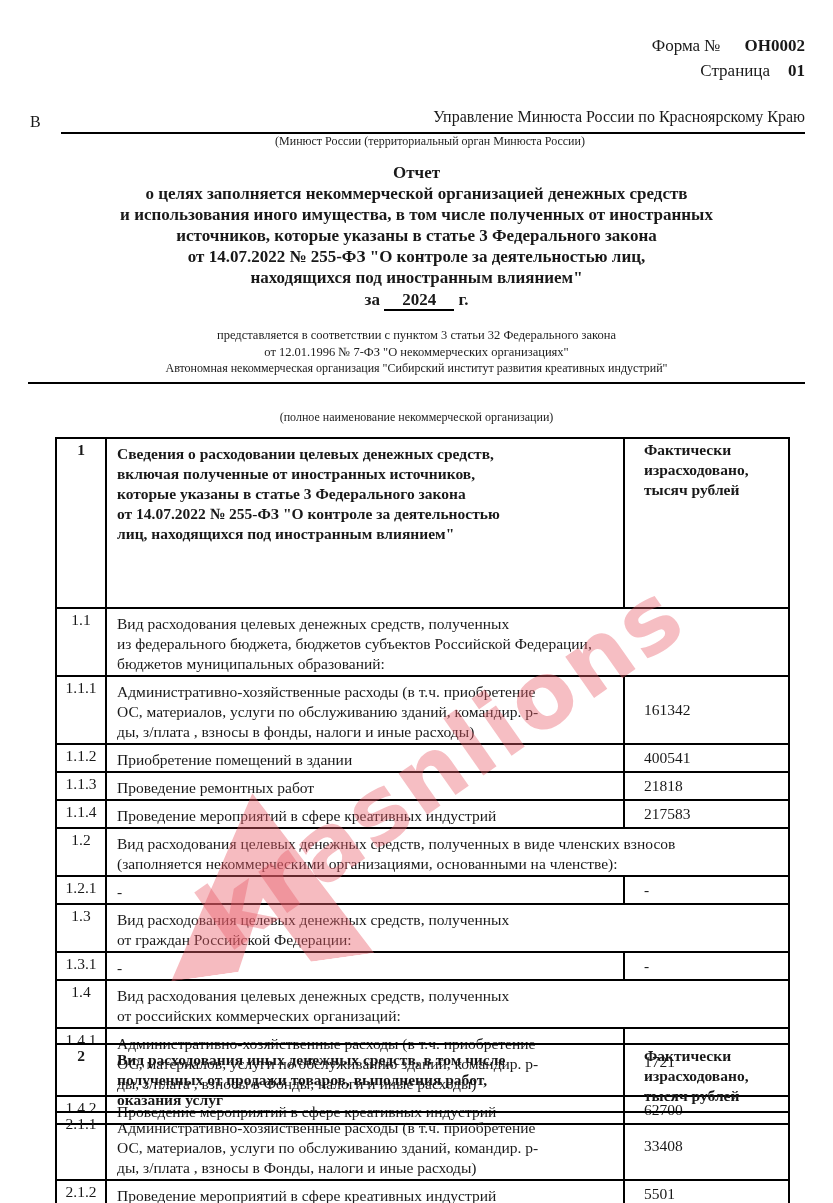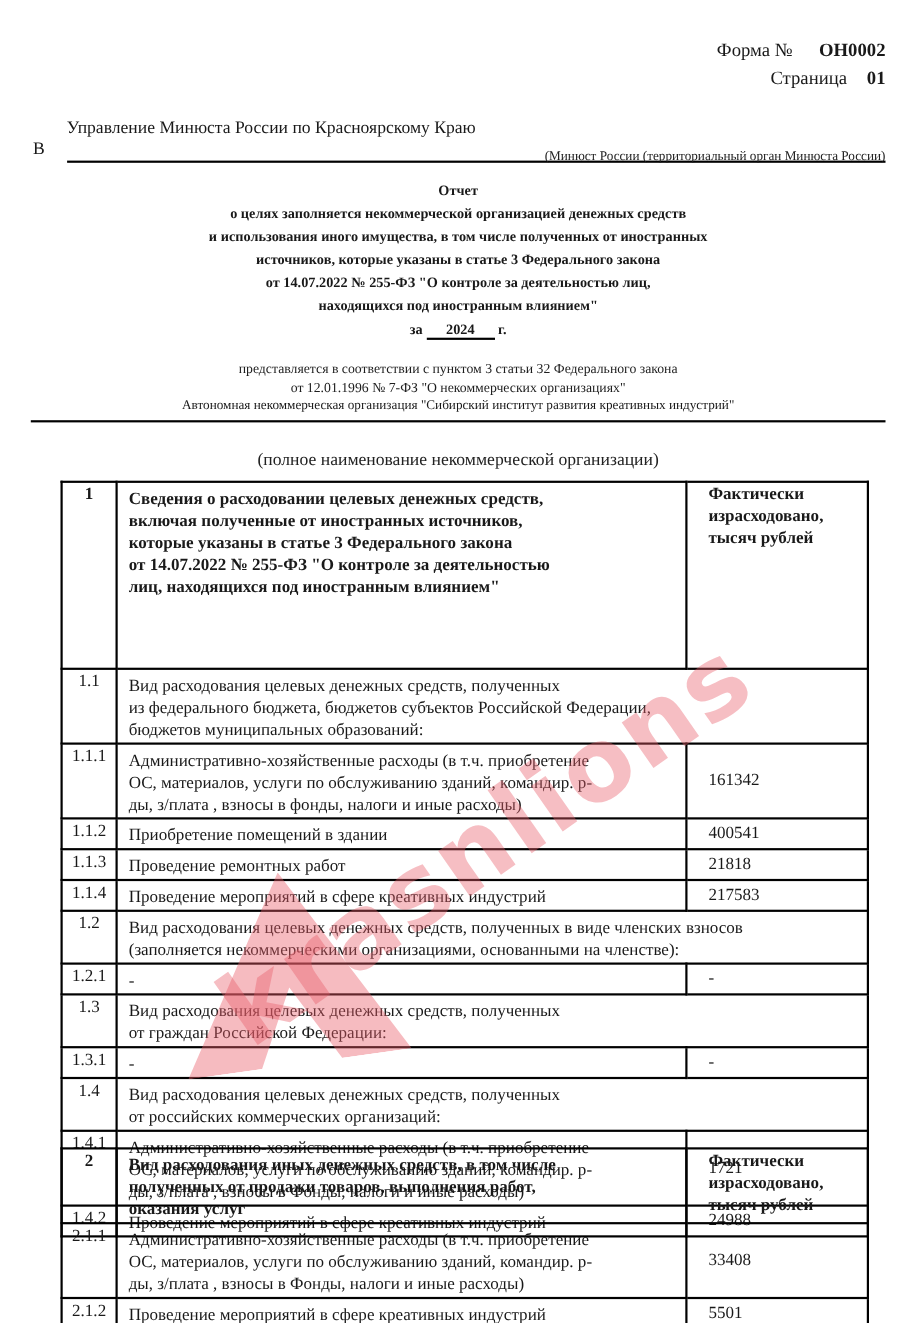--- a/index.html
+++ b/index.html
@@ -12,32 +12,32 @@
 
   
   .form-header{position:absolute;top:33px;right:28px;text-align:right;font-size:17px;line-height:25px;}
   .form-header .lbl{font-weight:normal;}
   .form-header .val{font-weight:bold;margin-left:24px;}
   .form-header .val.plain{font-weight:bold;margin-left:18px;}
 
   
   .recipient{position:absolute;top:108px;left:30px;right:28px;display:flex;align-items:flex-end;font-size:16px;}
   .recipient .prefix{padding-right:20px;padding-bottom:3px;}
-  .recipient .line{flex:1;text-align:left;border-bottom:2px solid #000;padding-bottom:20px;}
-  .recipient-caption{position:absolute;top:134px;left:55px;right:28px;text-align:right;font-size:12px;color:#222;}
-
-  
-  .doc-title{position:absolute;top:162px;left:0;width:833px;text-align:center;font-weight:bold;font-size:13px;line-height:21px;}
+  .recipient .line{flex:1;text-align:right;border-bottom:2px solid #000;padding-bottom:6px;}
+  .recipient-caption{position:absolute;top:134px;left:55px;right:28px;text-align:center;font-size:12px;color:#222;}
+
+  
+  .doc-title{position:absolute;top:162px;left:0;width:833px;text-align:center;font-weight:bold;font-size:17px;line-height:21px;}
   .doc-title .year-line{margin-top:1px;}
   .year-val{border-bottom:2px solid #000;padding:0 18px;}
 
   .doc-subtitle{position:absolute;top:327px;left:0;width:833px;text-align:center;font-size:12.5px;line-height:17px;color:#1d1d1d;}
 
   .org{position:absolute;top:358px;left:28px;width:777px;border-bottom:2px solid #000;text-align:center;font-size:12px;line-height:21px;padding-bottom:3px;}
-  .org-caption{position:absolute;top:410px;left:28px;width:777px;text-align:center;font-size:16px;color:#222;}
+  .org-caption{position:absolute;top:410px;left:28px;width:777px;text-align:center;font-size:12px;color:#222;}
 
   
   table.report{position:absolute;left:55px;width:733px;border-collapse:collapse;table-layout:fixed;font-size:15.5px;line-height:20px;}
   table.t1{top:437px;}
   table.t2{top:1043px;}
   table.report td{border:2px solid #000;vertical-align:top;padding:5px 8px 1px 10px;}
   table.report td.num{ text-align:center;padding:1px 2px;}
   table.report td.val{ text-align:left;vertical-align:middle;padding:1px 19px;}
   table.report tr.hdr td{font-weight:bold;}
   table.t1 tr.hdr{height:170px;}
@@ -179,21 +179,21 @@
     <tr class="r3">
       <td class="num">1.4.1</td>
       <td class="pre">Административно-хозяйственные расходы (в т.ч. приобретение
 ОС, материалов, услуги по обслуживанию зданий, командир. р-
 ды, з/плата , взносы в Фонды, налоги и иные расходы)</td>
       <td class="val">1721</td>
     </tr>
     <tr class="r1">
       <td class="num">1.4.2</td>
       <td>Проведение мероприятий в сфере креативных индустрий</td>
-      <td class="val">24988</td>
+      <td class="val">62700</td>
     </tr>
   </tbody>
     </table>
 
   <table class="report t2">
     <colgroup>
         <col style="width:50px">
         <col style="width:518px">
         <col style="width:165px">
       </colgroup>

